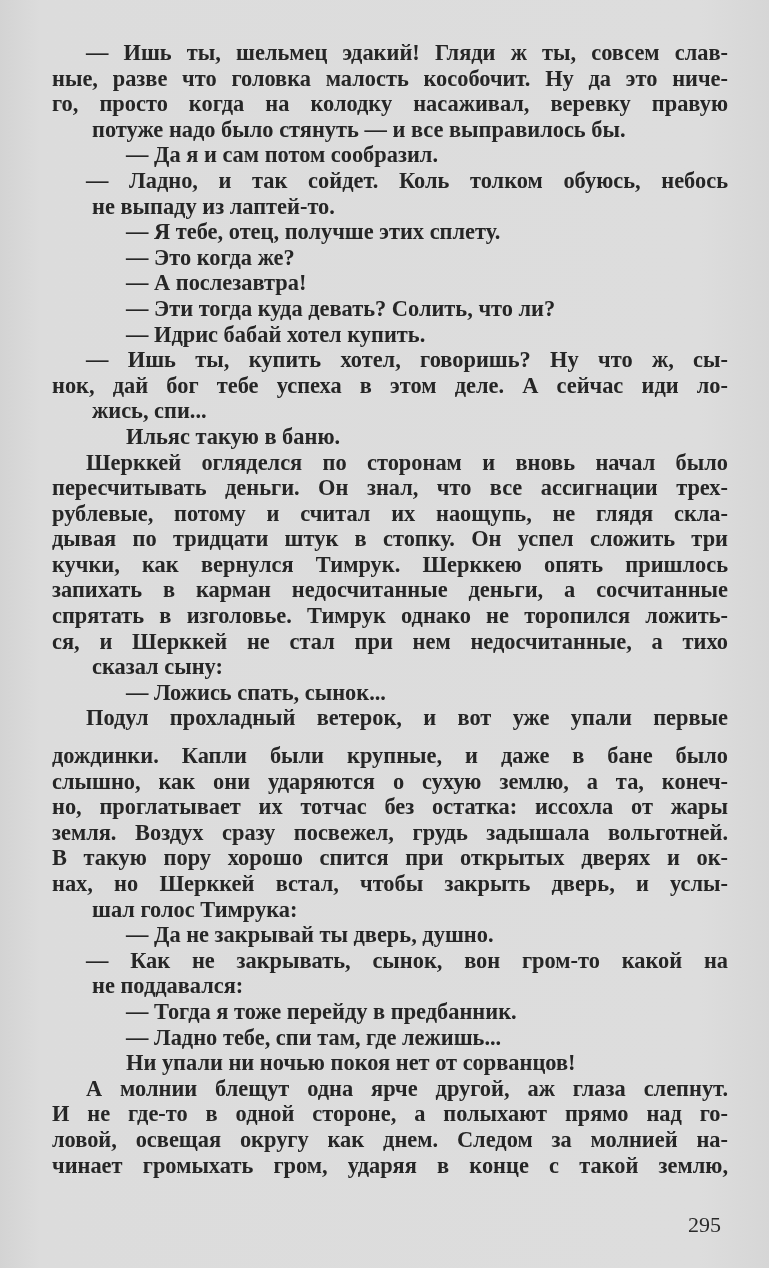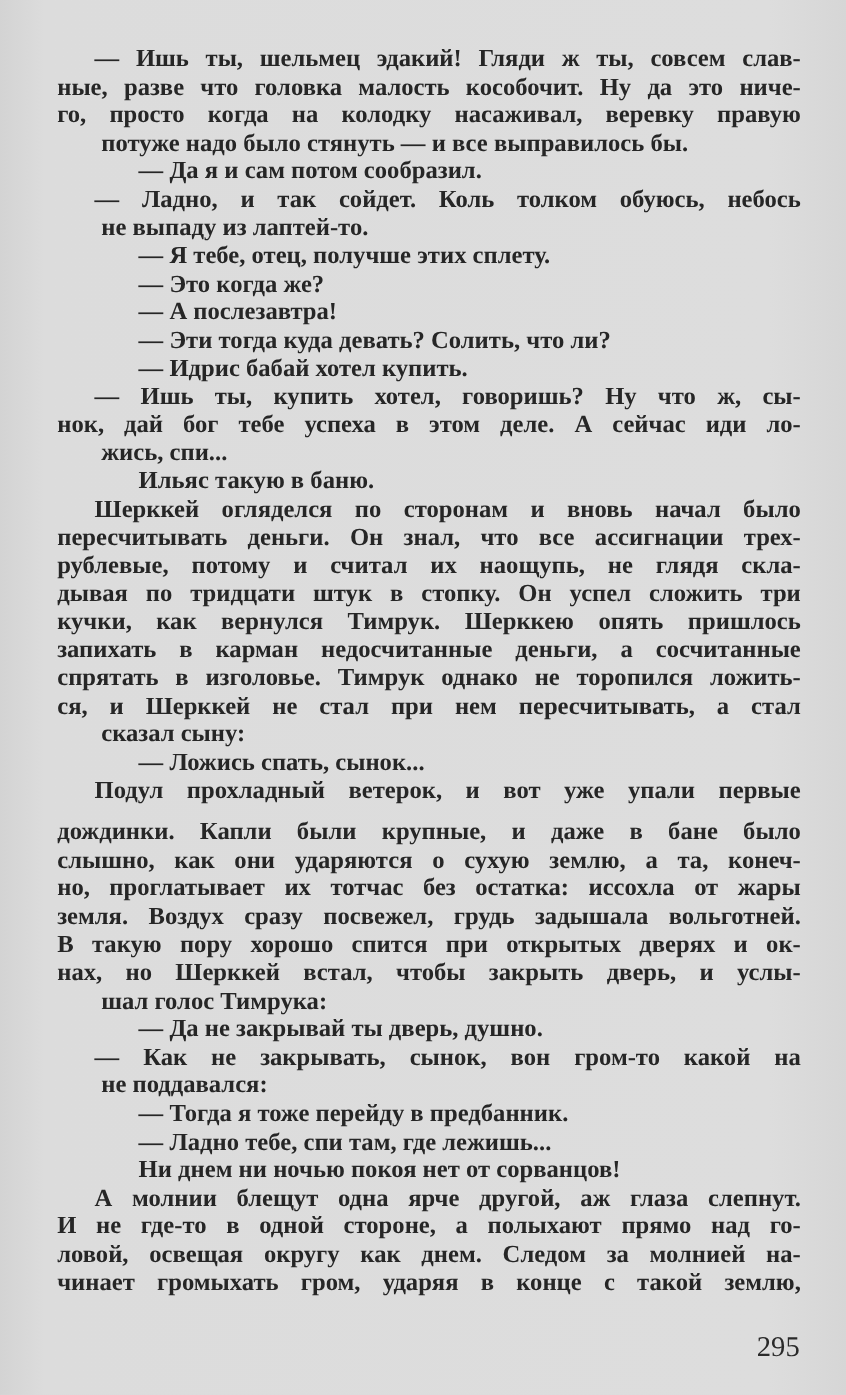--- a/index.html
+++ b/index.html
@@ -43,21 +43,21 @@
     text-align-last: left;
     margin-left: 40px;
   }
   .line.indent {
     padding-left: 34px;
   }
   .page-number {
     position: absolute;
     left: 688px;
     top: 1212px;
-    font-size: 26px;
+    font-size: 22px;
     line-height: 26px;
     color: #2a2a2a;
   }
 </style>
 </head>
 <body>
 
 <div class="page">
   <div class="text-column" id="text-column">
       <div class="line indent" style="white-space: normal;">— Ишь ты, шельмец эдакий! Гляди ж ты, совсем слав-</div>
@@ -76,36 +76,36 @@
       <div class="line" style="white-space: normal;">нок, дай бог тебе успеха в этом деле. А сейчас иди ло-</div>
       <div class="line last" style="white-space: normal;">жись, спи...</div>
       <div class="line indent last" style="white-space: normal;">Ильяс такую в баню.</div>
       <div class="line indent" style="white-space: normal;">Шерккей огляделся по сторонам и вновь начал было</div>
       <div class="line" style="white-space: normal;">пересчитывать деньги.  Он знал, что все ассигнации трех-</div>
       <div class="line" style="white-space: normal;">рублевые, потому и считал их наощупь, не глядя скла-</div>
       <div class="line" style="white-space: normal;">дывая по тридцати штук в стопку. Он успел сложить три</div>
       <div class="line" style="white-space: normal;">кучки, как вернулся Тимрук. Шерккею опять пришлось</div>
       <div class="line" style="white-space: normal;">запихать в карман недосчитанные деньги, а сосчитанные</div>
       <div class="line" style="white-space: normal;">спрятать в изголовье. Тимрук однако не торопился ложить-</div>
-      <div class="line" style="white-space: normal;">ся, и Шерккей не стал при нем пересчитывать, а стал</div>
+      <div class="line" style="white-space: normal;">ся, и Шерккей не стал при нем недосчитанные, а тихо</div>
       <div class="line last" style="white-space: normal;">сказал сыну:</div>
       <div class="line indent last" style="white-space: normal;">— Ложись спать, сынок...</div>
       <div class="line indent" style="white-space: normal;">Подул прохладный ветерок, и вот уже упали первые</div>
       <div class="line" style="white-space: normal; margin-top: 12px;">дождинки. Капли были крупные, и даже в бане было</div>
       <div class="line" style="white-space: normal;">слышно, как они ударяются о сухую землю, а та, конеч-</div>
       <div class="line" style="white-space: normal;">но, проглатывает их тотчас без остатка: иссохла от жары</div>
       <div class="line" style="white-space: normal;">земля. Воздух сразу посвежел, грудь задышала вольготней.</div>
       <div class="line" style="white-space: normal;">В такую пору хорошо спится при открытых дверях и ок-</div>
       <div class="line" style="white-space: normal;">нах, но Шерккей встал, чтобы закрыть дверь, и услы-</div>
       <div class="line last" style="white-space: normal;">шал голос Тимрука:</div>
       <div class="line indent last" style="white-space: normal;">— Да не закрывай ты дверь, душно.</div>
       <div class="line indent" style="white-space: normal;">— Как не закрывать, сынок, вон гром-то какой на</div>
       <div class="line last" style="white-space: normal;">не поддавался:</div>
       <div class="line indent last" style="white-space: normal;">— Тогда я тоже перейду в предбанник.</div>
       <div class="line indent last" style="white-space: normal;">— Ладно тебе, спи там, где лежишь...</div>
-      <div class="line indent last" style="white-space: normal;">Ни днем ни ночью покоя нет от сорванцов!</div>
+      <div class="line indent last" style="white-space: normal;">Ни упали ни ночью покоя нет от сорванцов!</div>
       <div class="line indent" style="white-space: normal;">А молнии блещут одна ярче другой, аж глаза слепнут.</div>
       <div class="line" style="white-space: normal;">И не где-то в одной стороне, а полыхают прямо над го-</div>
       <div class="line" style="white-space: normal;">ловой, освещая округу как днем. Следом за молнией на-</div>
       <div class="line" style="white-space: normal;">чинает громыхать гром, ударяя в конце с такой землю,</div>
     </div>
   <div class="page-number">295</div>
 </div>
 
 </body></html>

